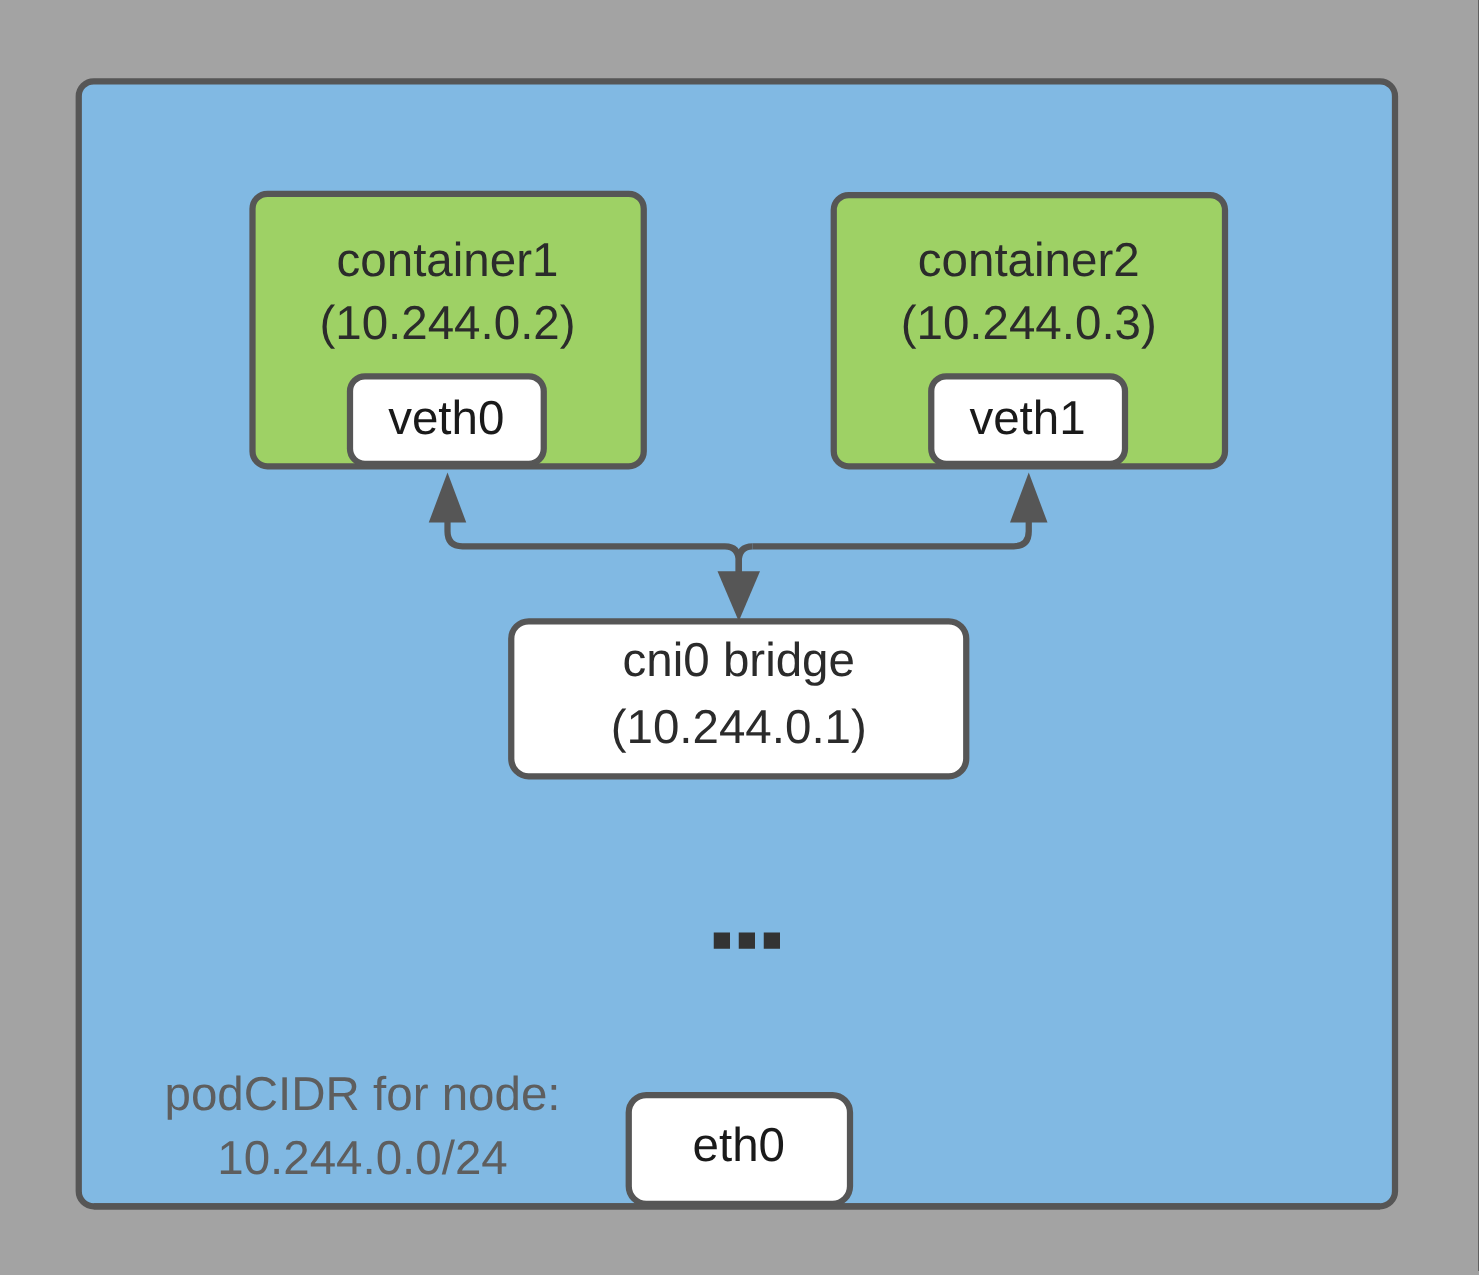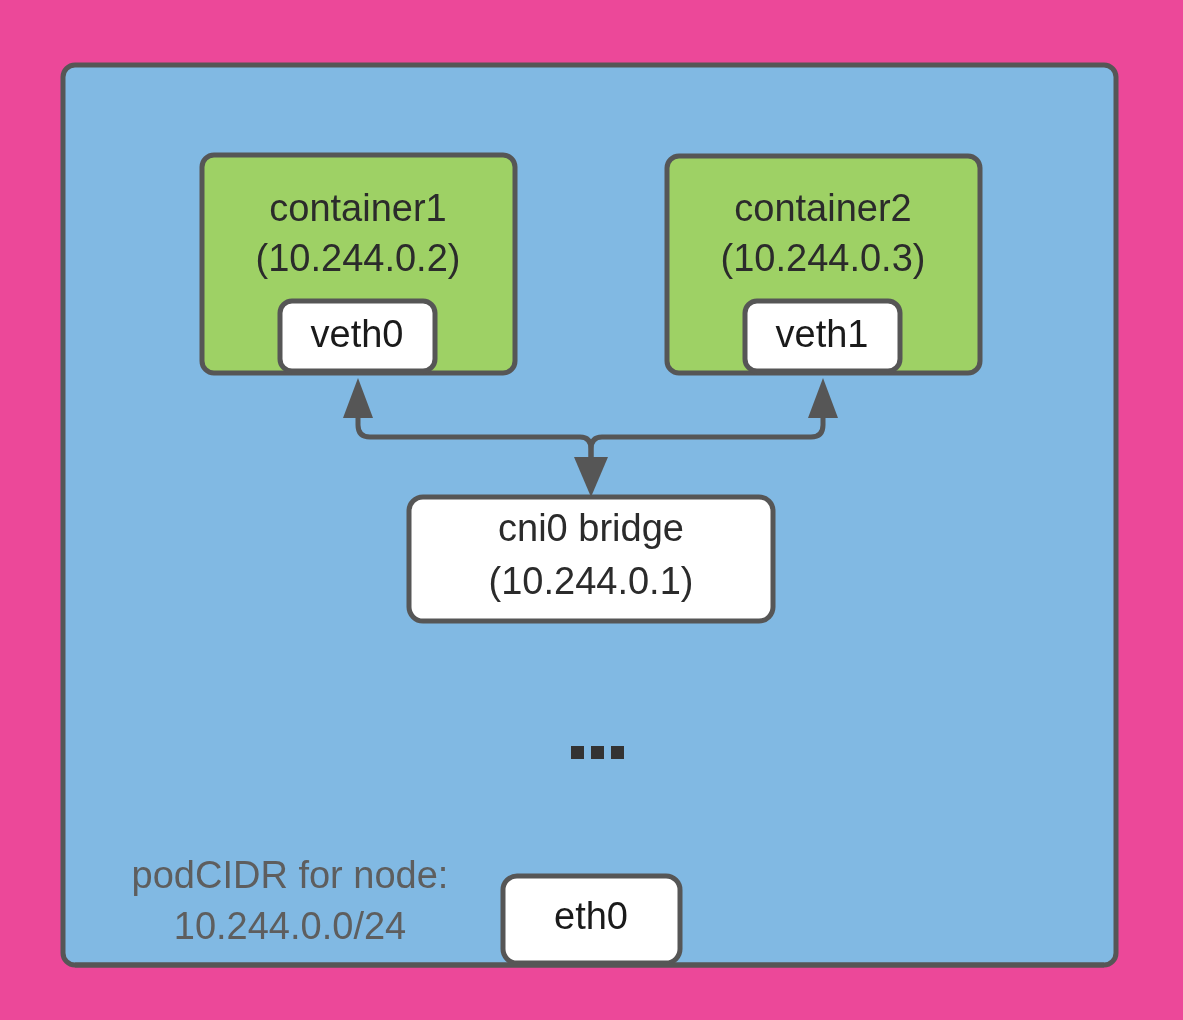--- a/index.html
+++ b/index.html
@@ -11,21 +11,21 @@
   body {
     width: 1183px;
     height: 1020px;
     overflow: hidden;
     font-family: "Liberation Sans", sans-serif;
   }
   #stage {
     position: relative;
     width: 1183px;
     height: 1020px;
-    background: #ec4899;
+    background: #a3a3a3;
   }
   svg.layer {
     position: absolute;
     left: 0;
     top: 0;
     width: 1183px;
     height: 1020px;
   }
   .node-rect {
     fill: #81b9e3;

